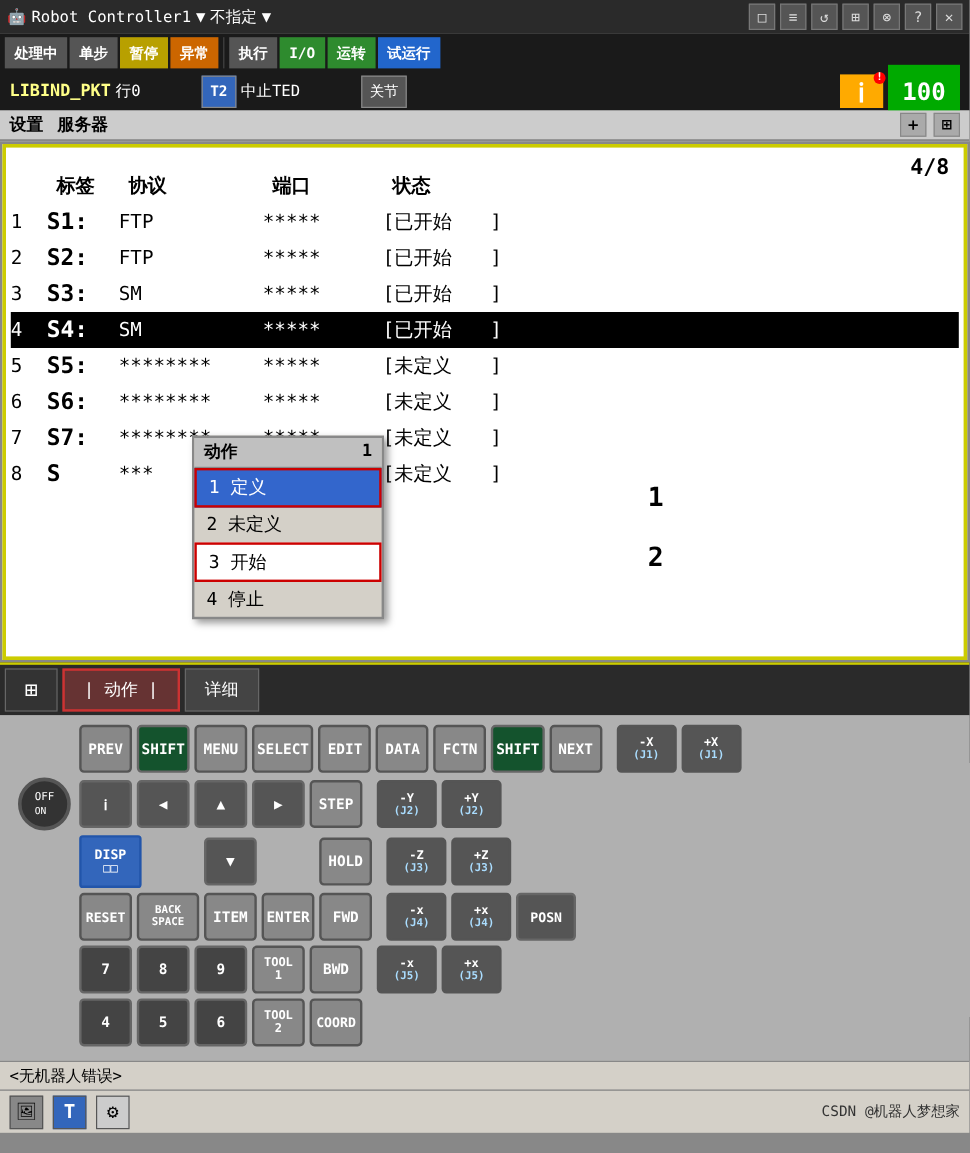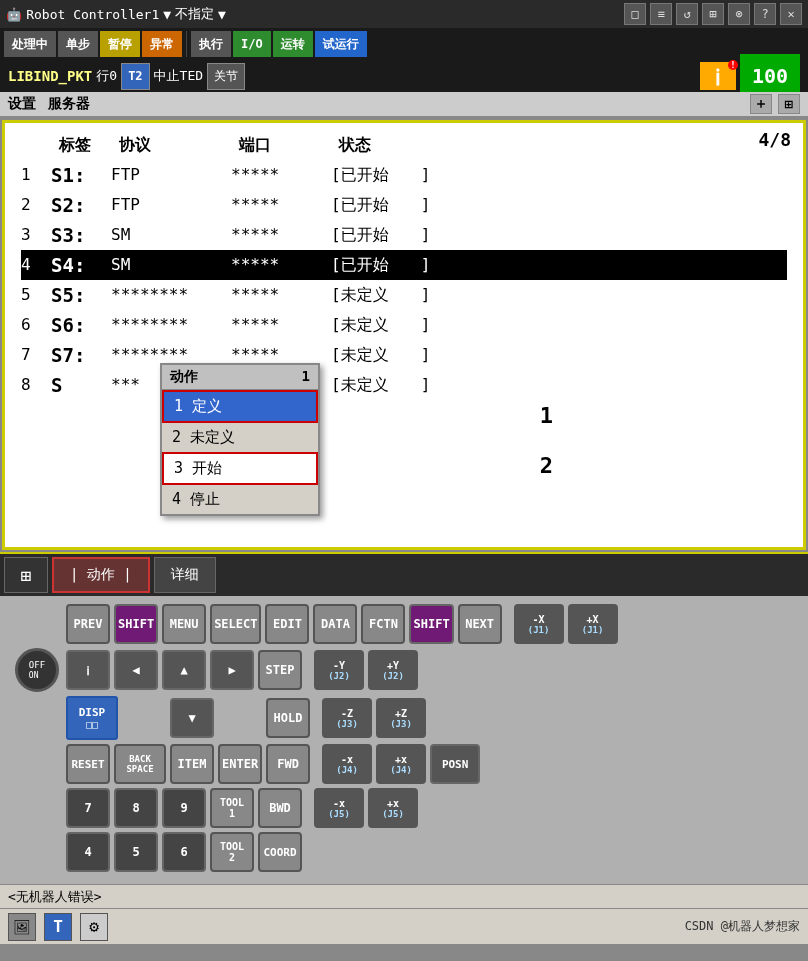--- a/index.html
+++ b/index.html
@@ -81,20 +81,21 @@
     }
     .tb2-btn {
       height: 27px;
       padding: 0 6px;
       font-size: 12px;
       background: #555;
       color: white;
       border: 1px solid #888;
       cursor: pointer;
       font-family: inherit;
+      margin-left: 47px;
     }
     .tb2-alert {
       margin-left: auto;
       background: #ffaa00;
       width: 36px; height: 28px;
       display: flex; align-items: center; justify-content: center;
       font-size: 18px; font-weight: bold;
       position: relative;
     }
     .tb2-counter {
@@ -149,22 +150,22 @@
       top: 6px;
       right: 12px;
       font-size: 18px;
       font-weight: bold;
       color: black;
     }
 
     
     .data-table {
       width: 100%;
-      padding: 8px 16px;
-      margin-top: 4px;
+      padding: 8px 4px;
+      margin-top: 14px;
     }
     .table-header {
       display: grid;
       grid-template-columns: 30px 60px 120px 100px 180px;
       font-size: 16px;
       font-weight: bold;
       color: black;
       margin-bottom: 4px;
       margin-left: 8px;
     }
@@ -303,21 +304,21 @@
       display: flex;
       flex-direction: column;
       align-items: center;
       justify-content: center;
       font-family: 'MS Gothic', 'SimHei', monospace;
       color: white;
       background: #555;
       padding: 2px;
     }
     .kbd-btn.gray { background: #888; color: white; border-color: #555; }
-    .kbd-btn.blue { background: #701a75; color: white; }
+    .kbd-btn.blue { background: #14532d; color: white; }
     .kbd-btn.dark { background: #444; color: white; }
 
     .axis-btn {
       height: 40px;
       min-width: 50px;
       border-radius: 4px;
       border: 2px solid #555;
       background: #555;
       color: white;
       font-size: 10px;

